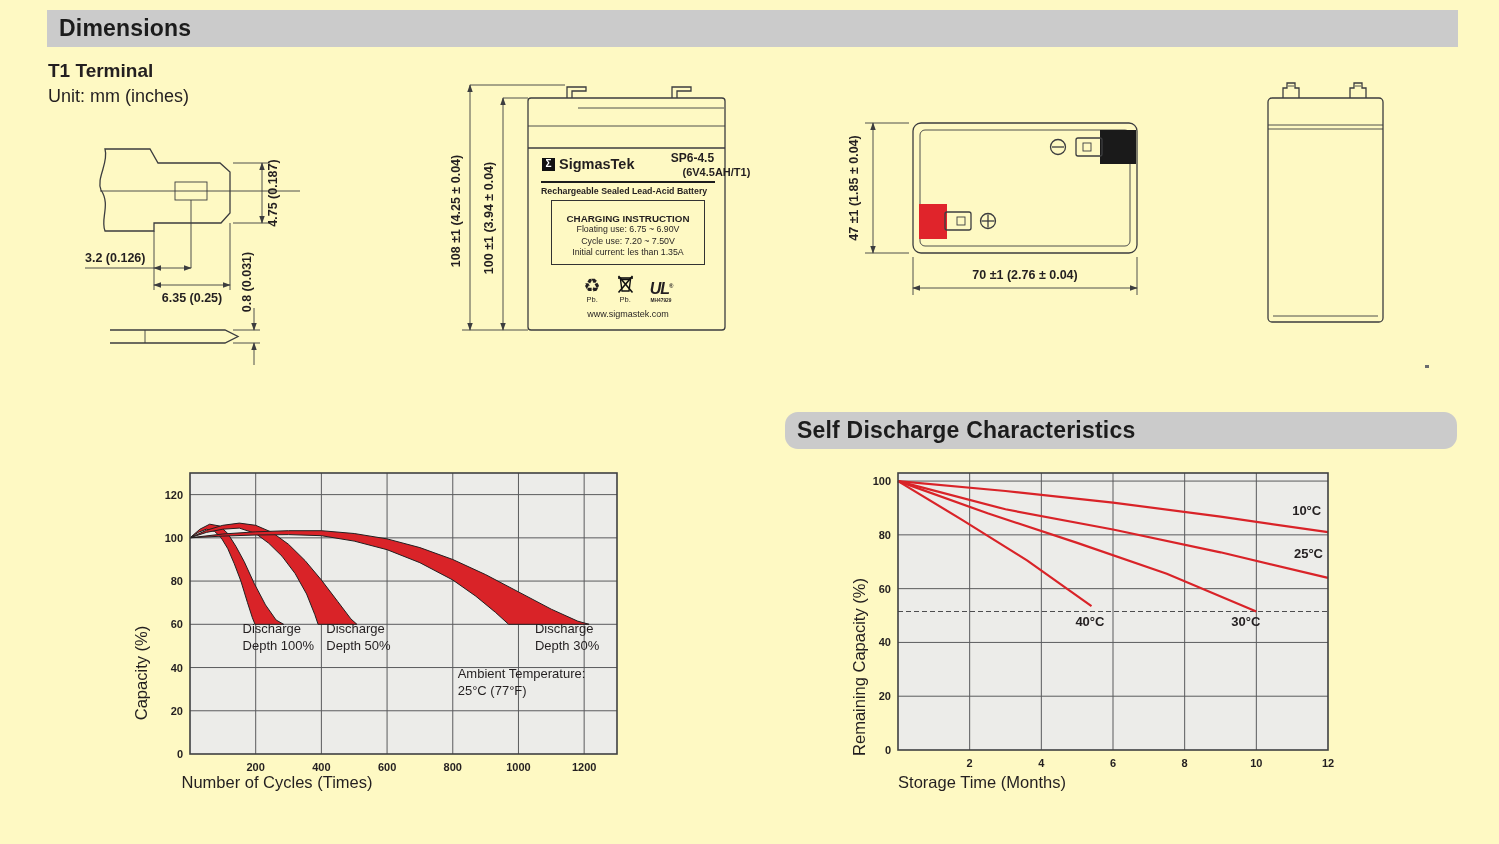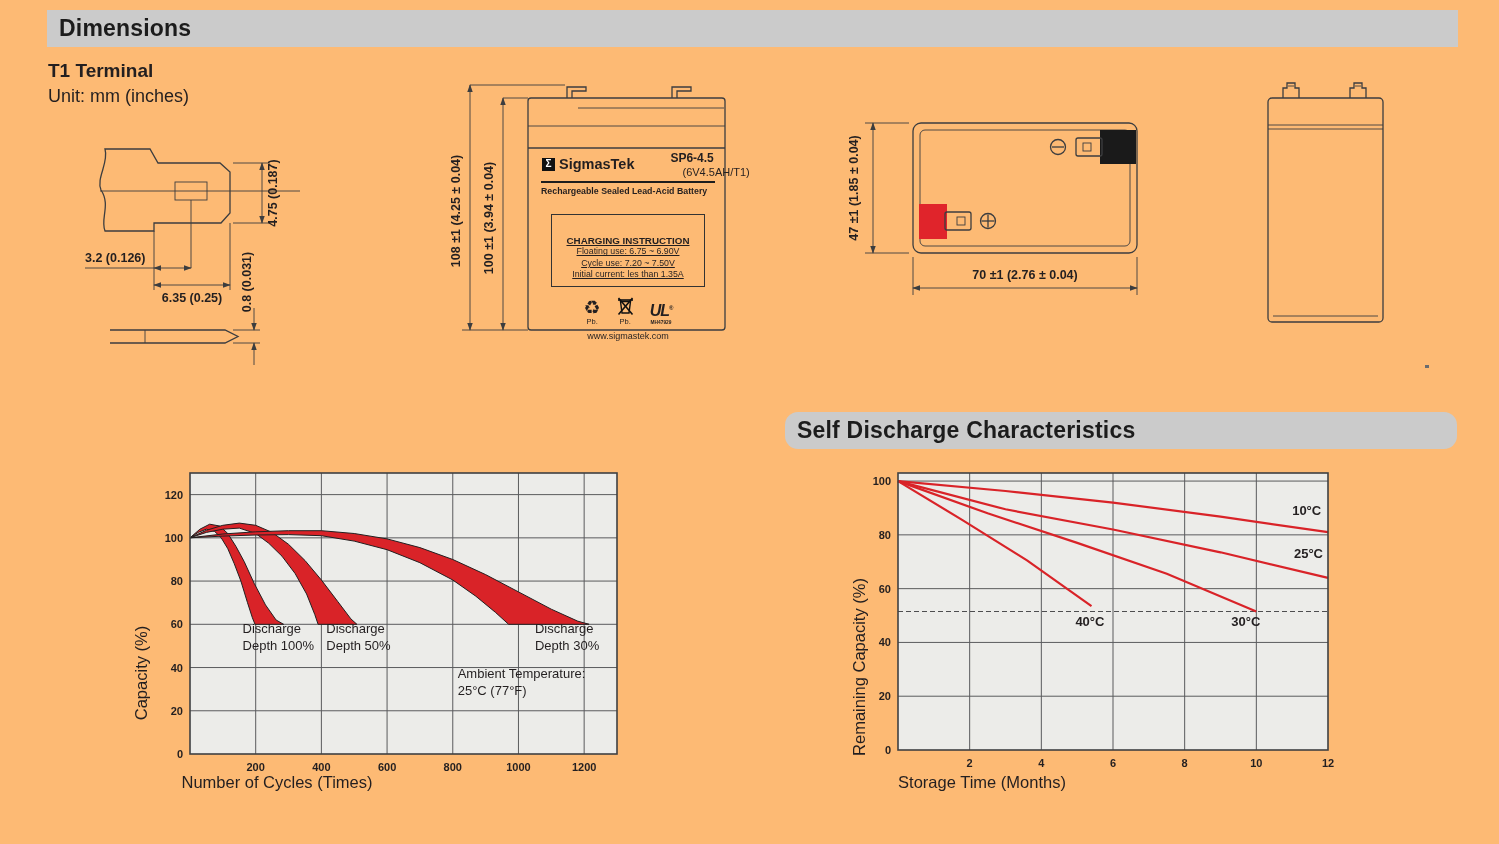--- a/index.html
+++ b/index.html
@@ -1,16 +1,16 @@
 <!DOCTYPE html>
 <html><head>
 <meta charset="utf-8">
 <style>
   html,body{margin:0;padding:0;background:#fff;}
-  .page{position:relative;width:1499px;height:844px;background:#fdba74;
+  .page{position:relative;width:1499px;height:844px;background:#fef9c3;
         font-family:"Liberation Sans",sans-serif;color:#231f20;overflow:hidden;}
   .secbar{position:absolute;height:37px;background:#cbcbcb;display:flex;align-items:center;
           padding-left:12px;box-sizing:border-box;font-size:23px;font-weight:bold;color:#1c1c1c;letter-spacing:0.2px;}
   .t1title{position:absolute;left:48px;top:60px;font-size:19px;font-weight:bold;}
   .unitnote{position:absolute;left:48px;top:86px;font-size:18px;}
   svg{position:absolute;overflow:visible;}
   svg text{font-family:"Liberation Sans",sans-serif;}
   .dimtxt{font-size:12.5px;font-weight:bold;fill:#231f20;}
   .tick{font-size:11px;font-weight:bold;fill:#231f20;}
   .axtitle{font-size:16.5px;fill:#231f20;}
@@ -21,23 +21,23 @@
   
   .batlabel{position:absolute;left:541px;top:150px;width:174px;height:170px;font-size:9px;}
   .lab-head{display:flex;align-items:flex-start;justify-content:space-between;
             border-bottom:2px solid #1d1d1d;padding:2px 1px 3px 1px;}
   .brandwrap{display:flex;align-items:center;gap:4px;margin-top:4px;}
   .sigmasq{width:13px;height:13px;background:#111;color:#fff;font-size:10px;font-weight:bold;
            display:flex;align-items:center;justify-content:center;line-height:1;}
   .brand{font-size:14.5px;font-weight:bold;}
   .modelcol{text-align:center;line-height:1.15;}
   .model{font-size:12px;font-weight:bold;}
-  .spec{font-size:11px;font-weight:normal;margin-left:48px;}
+  .spec{font-size:11px;font-weight:bold;margin-left:48px;}
   .typeline{text-align:left;font-size:8.8px;margin-top:3px;white-space:nowrap;font-weight:bold;}
-  .chargebox{border:1px solid #333;width:148px;margin:18px auto 0 auto;padding:20px 2px 5px 2px;text-align:center;text-decoration:underline;}
+  .chargebox{border:1px solid #333;width:148px;margin:4px auto 0 auto;padding:12px 2px 5px 2px;text-align:center;}
   .chargetitle{font-size:9.8px;font-weight:bold;}
   .chargeline{font-size:8.8px;line-height:1.3;}
   .chargeline:first-of-type{margin-top:4px;}
   .iconrow{display:flex;justify-content:center;align-items:flex-end;gap:16px;margin-top:5px;height:34px;}
   .iconcell{display:flex;flex-direction:column;align-items:center;line-height:1;}
   .recyc{font-size:19px;}
   .pbtxt{font-size:7.5px;font-weight:normal;margin-top:1px;}
   .ulmark{font-size:16px;font-weight:bold;font-style:italic;letter-spacing:-1px;}
   .ulreg{font-size:6px;vertical-align:super;font-style:normal;}
   .ulcode{font-size:4.8px;font-weight:bold;margin-top:2px;}

